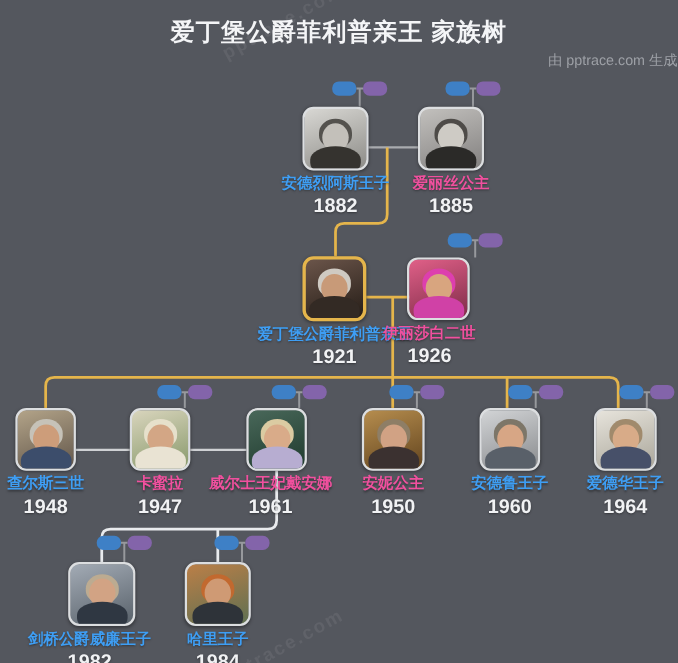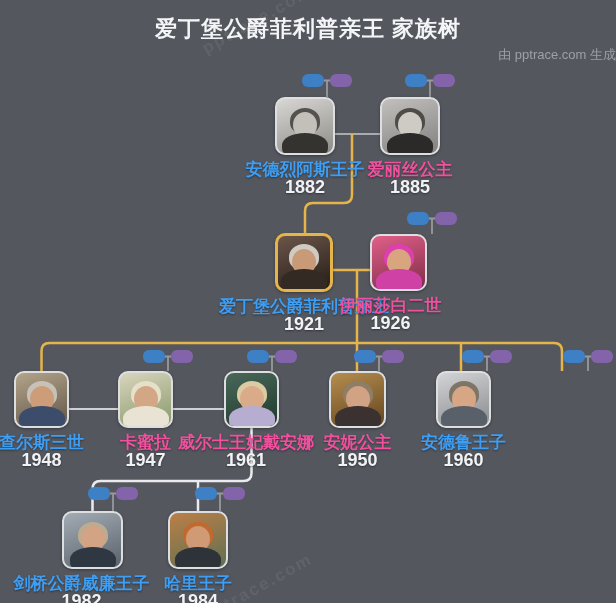--- a/index.html
+++ b/index.html
@@ -60,21 +60,21 @@
   .p-head{
     position:absolute;left:50%;top:24%;width:24px;height:26px;margin-left:-12px;
     border-radius:50%;background:var(--skin);
   }
   .p-torso{
     position:absolute;left:50%;bottom:-4px;width:46px;height:24px;margin-left:-23px;
     border-radius:55% 55% 10px 10px;background:var(--torso);
   }
   .p-name{
     position:absolute;top:100%;left:50%;transform:translateX(-50%);
-    margin-top:3px;white-space:nowrap;font-size:17px;font-weight:bold;
+    margin-top:3px;white-space:nowrap;font-size:14px;font-weight:bold;
     text-shadow:0 1px 2px rgba(0,0,0,0.4);
   }
   .p-name.male{color:var(--male,#3e9ef4);}
   .p-name.female{color:var(--female,#f0509e);}
   .p-year{
     position:absolute;top:100%;left:50%;transform:translateX(-50%);
     margin-top:22px;white-space:nowrap;font-size:18px;color:var(--year,#f1f2f4);
     text-shadow:0 1px 2px rgba(0,0,0,0.4);
     font-weight:bold;
   }
@@ -239,20 +239,29 @@
   </div>
   <div class="person" style="left:436px;top:371px;width:55px">
     <div class="photo" style="width:55px;height:57px;--bg1:#d2d4d6;--bg2:#898b8e;--hair:#7d7668;--skin:#d7a685;--torso:#596069">
       <div class="p-hair"></div>
       <div class="p-head"></div>
       <div class="p-torso"></div>
     </div>
     <div class="p-name male">安德鲁王子</div>
     <div class="p-year">1960</div>
   </div>
+  <div class="person" style="left:540px;top:371px;width:57px">
+    <div class="photo" style="width:57px;height:57px;--bg1:#e7e4dc;--bg2:#aaa69a;--hair:#a08a6c;--skin:#d8ab88;--torso:#475069">
+      <div class="p-hair"></div>
+      <div class="p-head"></div>
+      <div class="p-torso"></div>
+    </div>
+    <div class="p-name male">爱德华王子</div>
+    <div class="p-year">1964</div>
+  </div>
 
   <div class="person" style="left:62px;top:511px;width:39px">
     <div class="photo" style="width:61px;height:58px;--bg1:#a3abb5;--bg2:#59626b;--hair:#bcab91;--skin:#d2a384;--torso:#2f3742">
       <div class="p-hair"></div>
       <div class="p-head"></div>
       <div class="p-torso"></div>
     </div>
     <div class="p-name male">剑桥公爵威廉王子</div>
     <div class="p-year">1982</div>
   </div>

